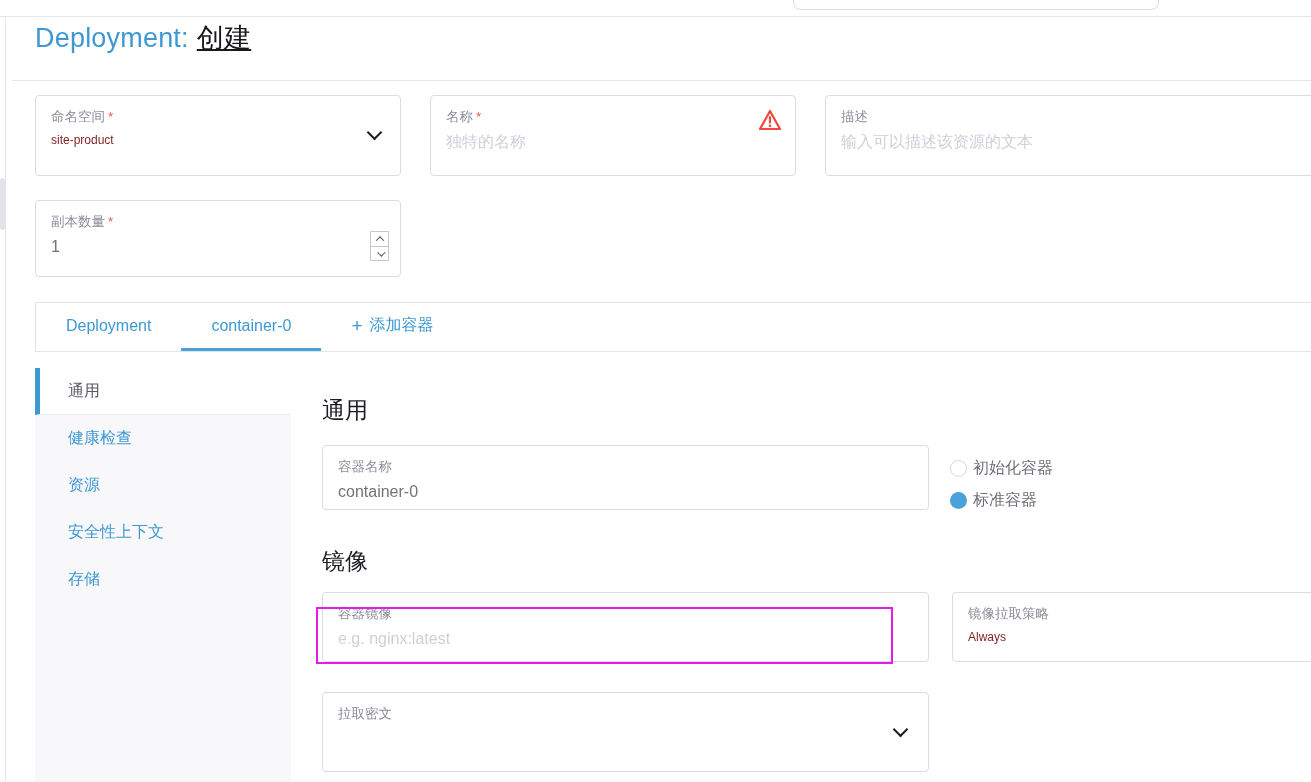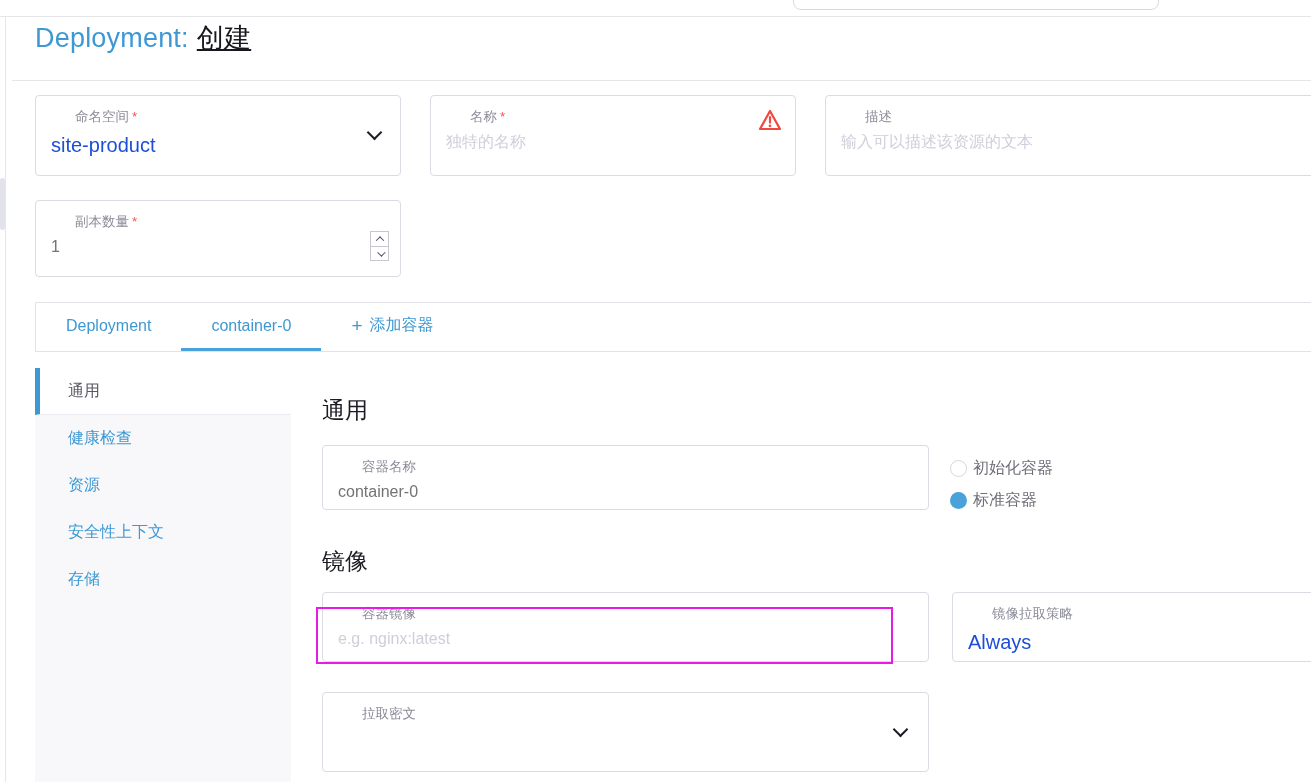--- a/index.html
+++ b/index.html
@@ -22,23 +22,23 @@
   .page-title { position:absolute; left:35px; top:20px; font-size:27px; letter-spacing:.2px; }
   .title-prefix { color:#3d98d3; }
   .title-action { color:#17171d; margin-left:8px;text-decoration:underline; }
   .rule-under-title { position:absolute; top:80px; left:12px; width:1299px; height:1px; background:#e5e5ea; }
 
   
   .fbox {
     position:absolute; border:1px solid #dbdbe4; border-radius:4px; background:#fff;
     padding:13px 15px;
   }
-  .flabel { font-size:13.5px; color:#8c8c9a; line-height:1.25;margin-left:24px; }
+  .flabel { font-size:13.5px; color:#8c8c9a; line-height:1.25; }
   .req { color:#f2574d; margin-left:3px; }
-  .fvalue { display:block; font-size:20px; color:#1d4ed8; margin-top:7px; line-height:1.2; }
+  .fvalue { display:block; font-size:12px; color:#7f1d1d; margin-top:7px; line-height:1.2; }
   input.fvalue { border:none; outline:none; width:85%; font:inherit; font-size:16px; color:#737373; background:transparent; padding:0; }
   input.fvalue::placeholder, .top-search::placeholder { color:#cfcfda; opacity:1; }
 
   #box-namespace { left:35px;  top:95px;  width:366px; height:81px; cursor:pointer; }
   #box-name      { left:430px; top:95px;  width:366px; height:81px; }
   #box-desc      { left:825px; top:95px;  width:540px; height:81px; }
   #box-replicas  { left:35px;  top:200px; width:366px; height:77px; }
   #box-cname     { left:322px; top:445px; width:607px; height:65px; }
   #box-cimage    { left:322px; top:592px; width:607px; height:70px; }
   #box-policy    { left:952px; top:592px; width:420px; height:70px; }

